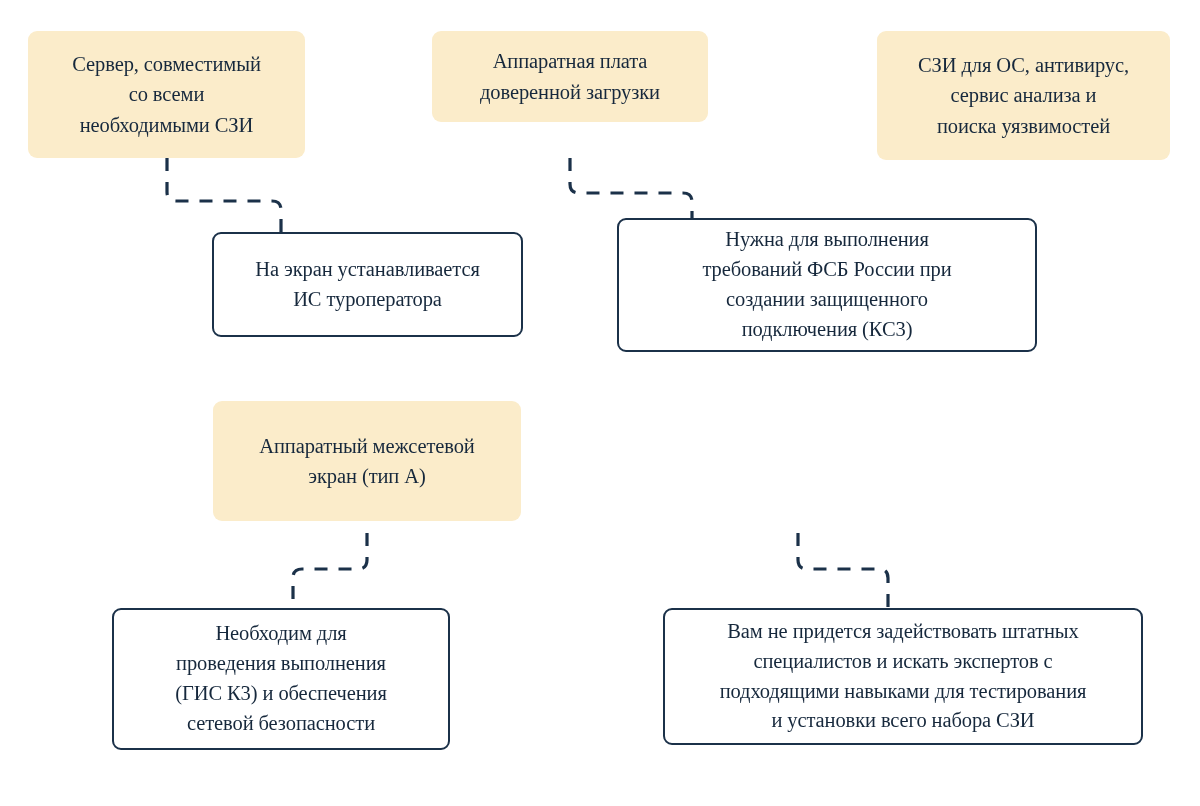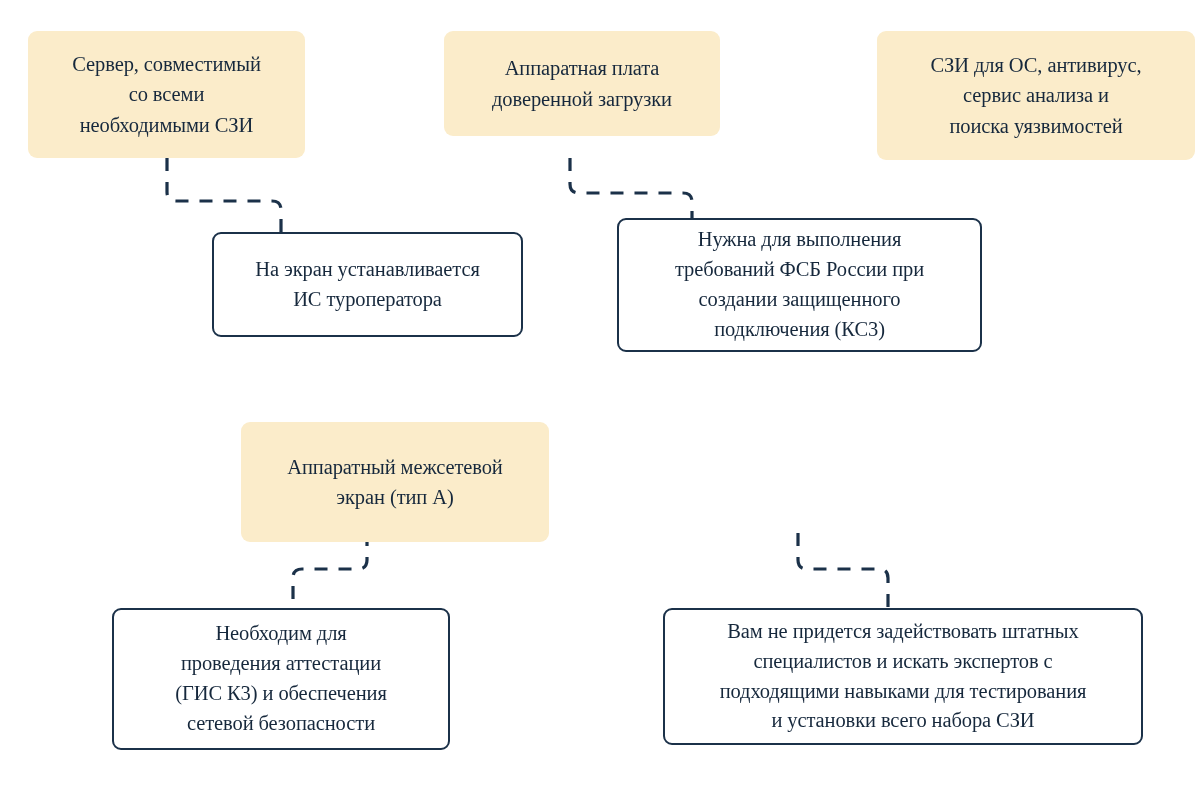--- a/index.html
+++ b/index.html
@@ -76,52 +76,52 @@
         <path d="M798,533 L798,560 Q798,569 807,569 L879,569 Q888,569 888,578 L888,608"></path>
       </g>
   </svg>
 
   <div class="node node-fill" style="left: 28px; top: 31px; width: 277px; height: 127px;">
     <span class="node-text">Сервер, совместимый
 со всеми
 необходимыми СЗИ</span>
   </div>
 
-  <div class="node node-fill" style="left: 432px; top: 31px; width: 276px; height: 105px; margin-left: 12px;">
+  <div class="node node-fill" style="left: 432px; top: 31px; width: 276px; height: 91px;">
     <span class="node-text">Аппаратная плата
 доверенной загрузки</span>
   </div>
 
-  <div class="node node-fill" style="left: 877px; top: 31px; width: 318px; height: 129px;">
+  <div class="node node-fill" style="left: 877px; top: 31px; width: 293px; height: 129px;">
     <span class="node-text">СЗИ для ОС, антивирус,
 сервис анализа и
 поиска уязвимостей</span>
   </div>
 
   <div class="node node-outline" style="left: 212px; top: 232px; width: 311px; height: 105px;">
     <span class="node-text">На экран устанавливается
 ИС туроператора</span>
   </div>
 
-  <div class="node node-outline" style="left: 617px; top: 218px; width: 365px; height: 134px;">
+  <div class="node node-outline" style="left: 617px; top: 218px; width: 420px; height: 134px;">
     <span class="node-text">Нужна для выполнения
 требований ФСБ России при
 создании защищенного
 подключения (КС3)</span>
   </div>
 
-  <div class="node node-fill" style="left: 213px; top: 422px; width: 308px; height: 120px; margin-left: 28px;">
+  <div class="node node-fill" style="left: 213px; top: 401px; width: 308px; height: 120px;">
     <span class="node-text">Аппаратный межсетевой
 экран (тип А)</span>
   </div>
 
 
   <div class="node node-outline" style="left: 112px; top: 608px; width: 338px; height: 142px;">
     <span class="node-text">Необходим для
-проведения аттестации
+проведения выполнения
 (ГИС К3) и обеспечения
 сетевой безопасности</span>
   </div>
 
   <div class="node node-outline" style="left: 663px; top: 608px; width: 480px; height: 137px; align-items: center;">
     <span class="node-text">Вам не придется задействовать штатных
 специалистов и искать экспертов с
 подходящими навыками для тестирования
 и установки всего набора СЗИ</span>
   </div>

